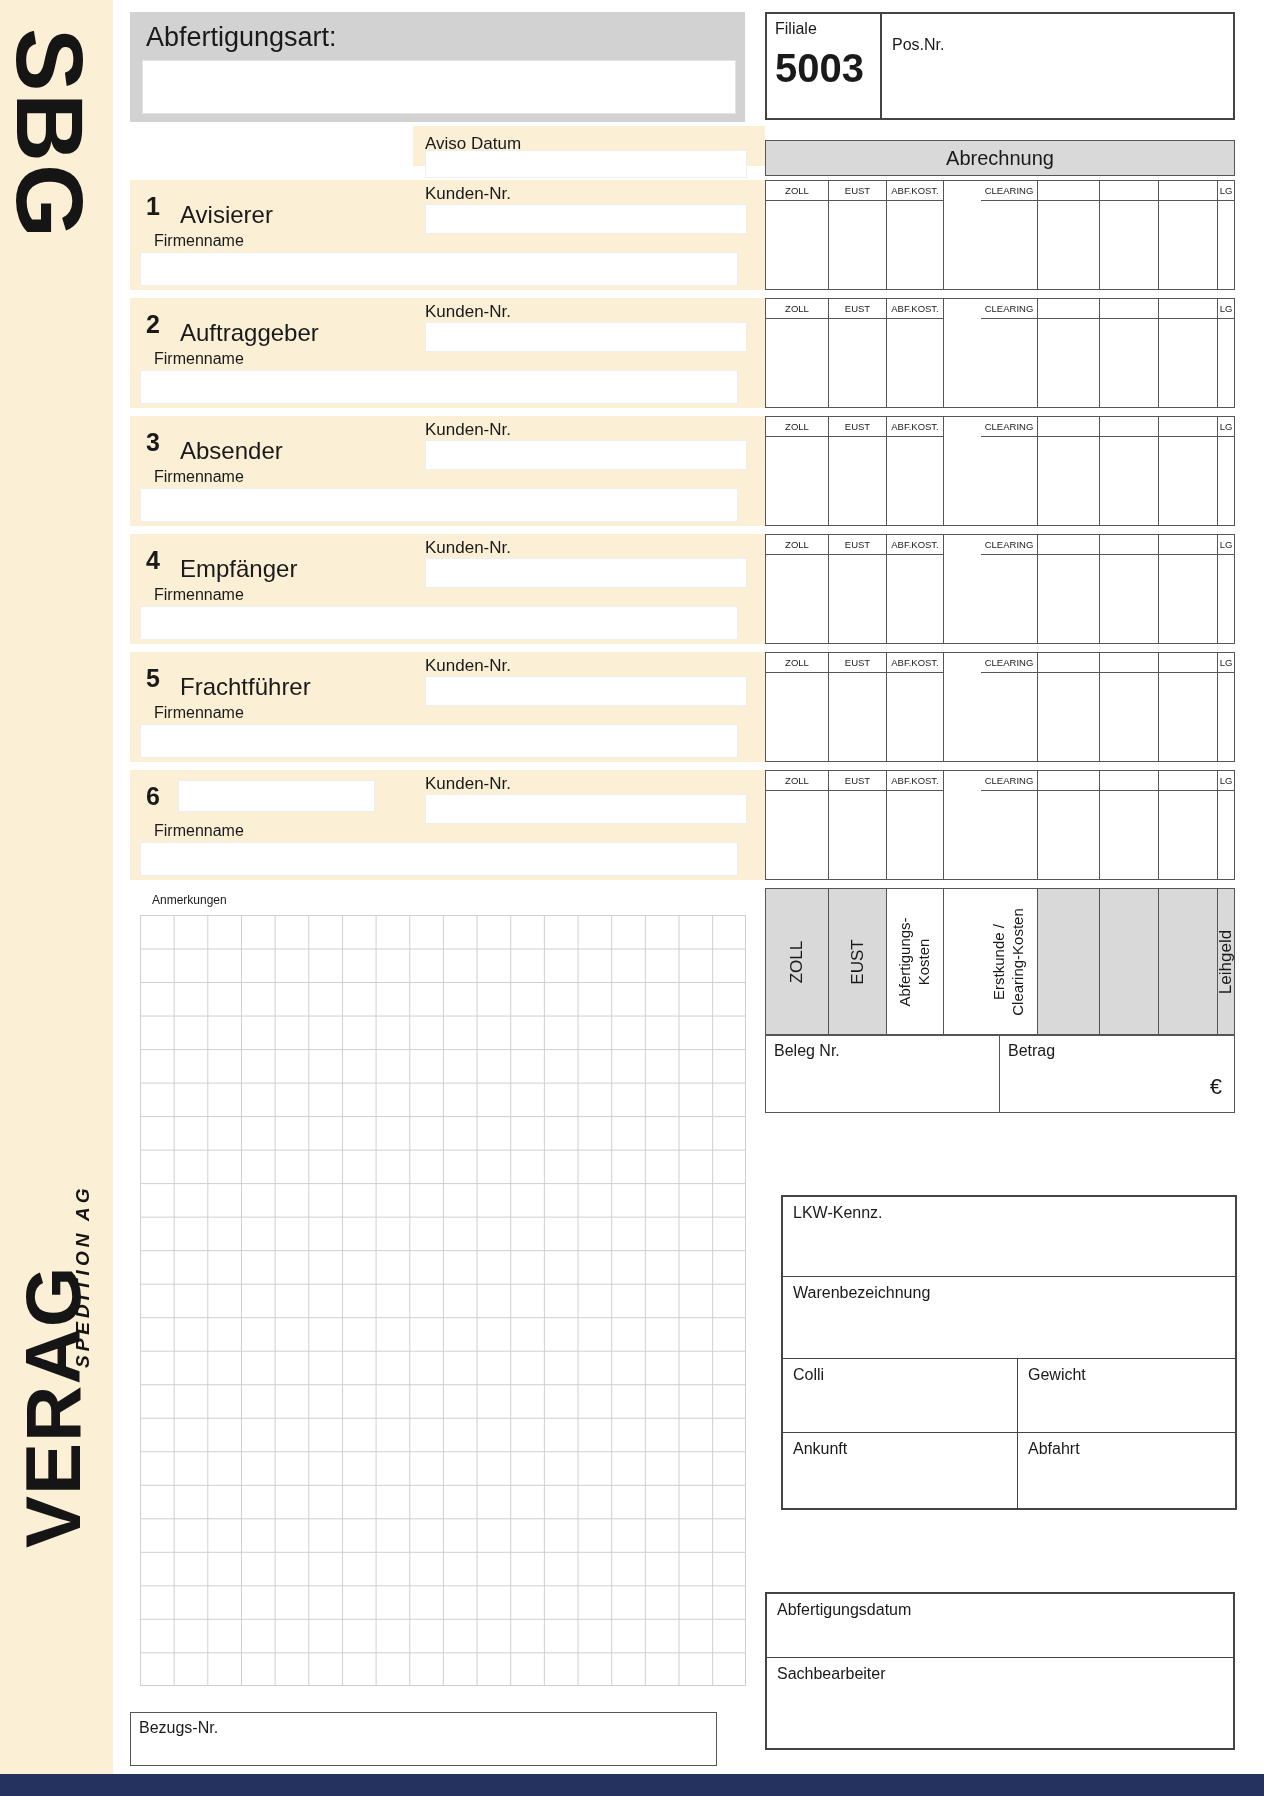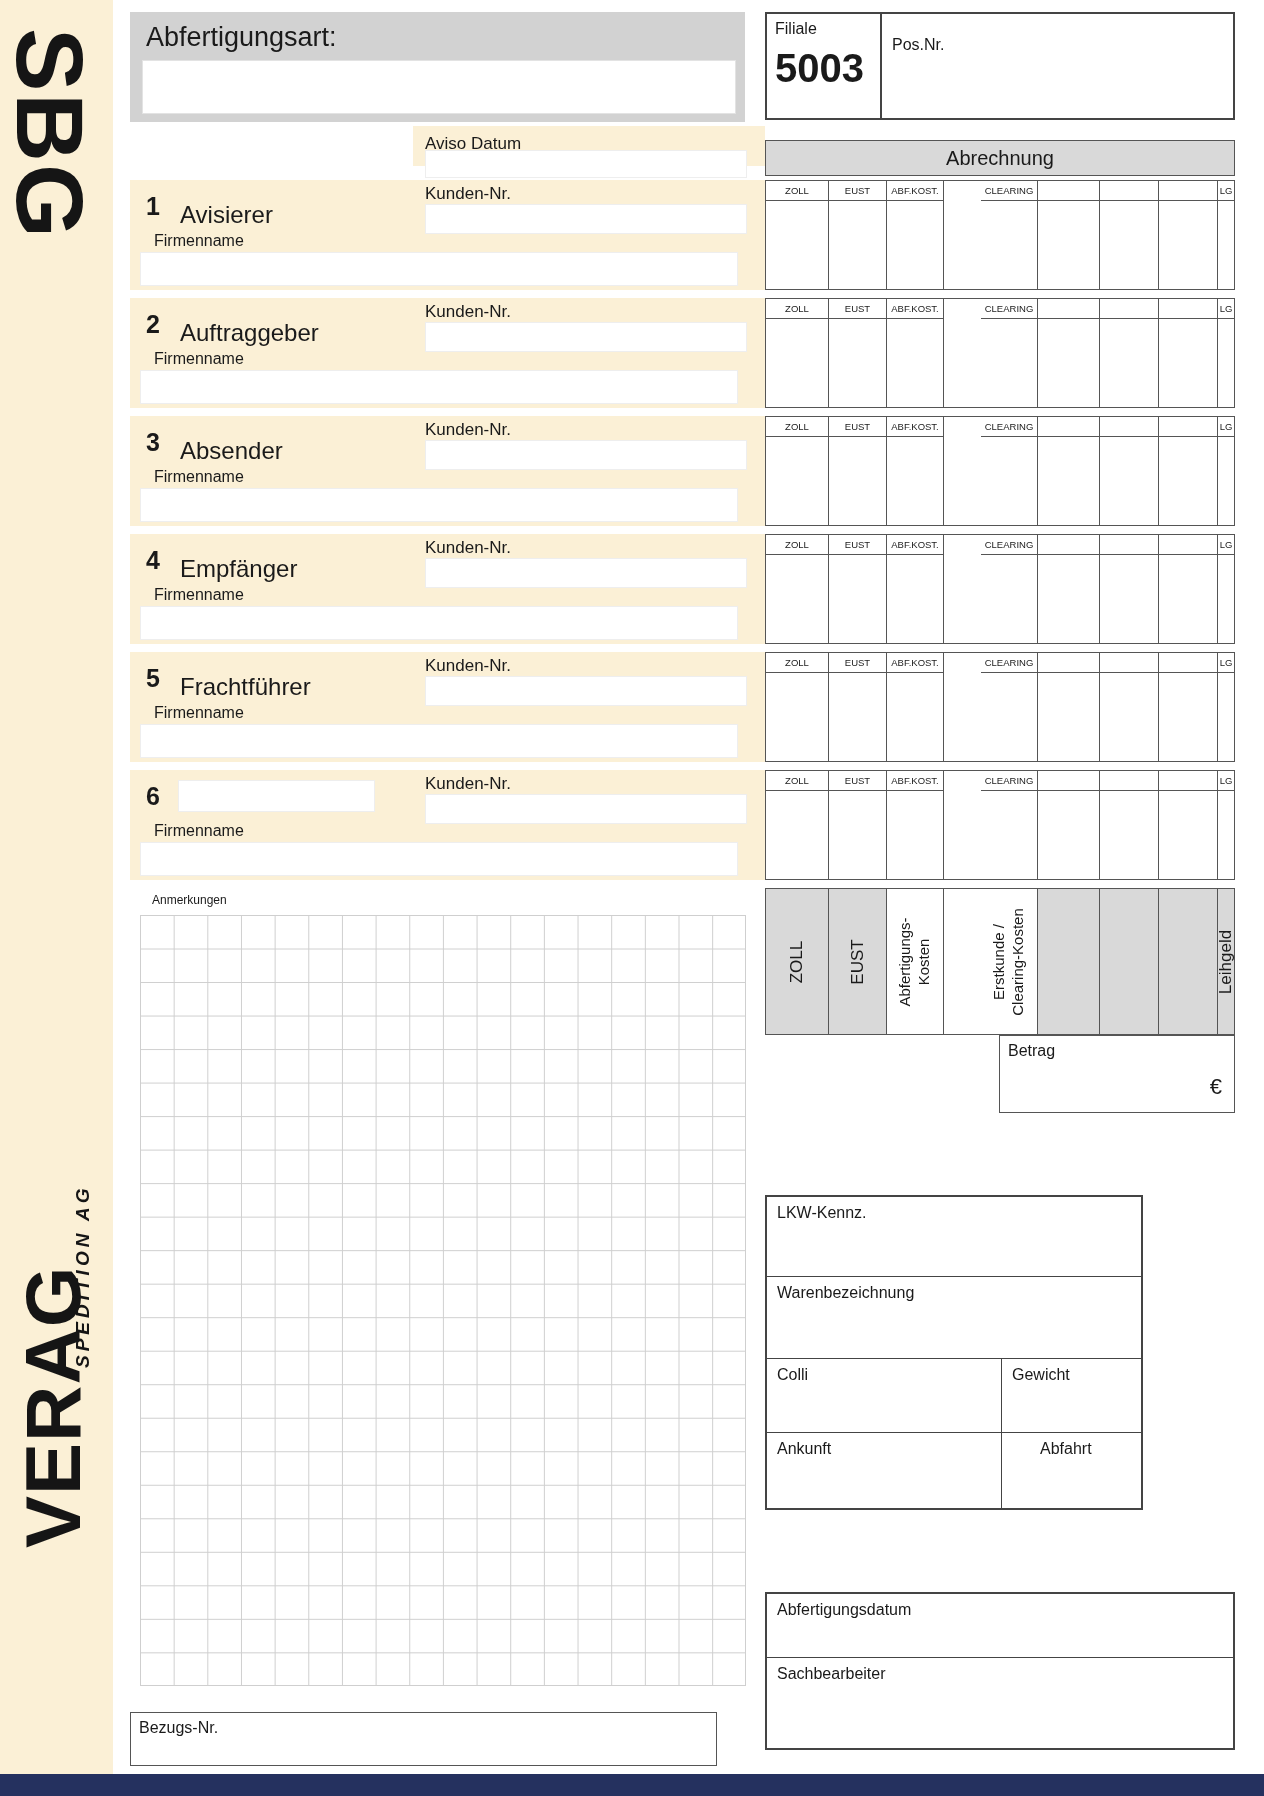--- a/index.html
+++ b/index.html
@@ -67,23 +67,23 @@
   .box-label{position:absolute;left:8px;top:6px;font-size:16px;}
   .euro{position:absolute;right:12px;bottom:12px;font-size:22px;}
   
   .anm-label{left:152px;top:893px;font-size:12px;}
   .anm-grid{left:140px;top:915px;width:606px;height:771px;background-color:#fff;
     background-image:linear-gradient(to right,#cfcfcf 1px,transparent 1px),
                      linear-gradient(to bottom,#cfcfcf 1px,transparent 1px);
     background-size:33.67px 33.52px;
     border-right:1px solid #cfcfcf;border-bottom:1px solid #cfcfcf;box-sizing:border-box;}
   
-  .truck-box{left:765px;top:1195px;width:378px;height:315px;border:2px solid #444;box-sizing:border-box;background:#fff;}
+  .truck-box{left:781px;top:1195px;width:456px;height:315px;border:2px solid #444;box-sizing:border-box;background:#fff;}
   .truck-row{position:relative;border-bottom:1px solid #444;box-sizing:border-box;}
-  .truck-row:last-child{border-bottom:none;gap:28px;}
+  .truck-row:last-child{border-bottom:none;}
   .tr1{height:80px;} .tr2{height:82px;} .tr3{height:74px;display:flex;} .tr4{height:75px;display:flex;}
   .tcell{width:235px;border-right:1px solid #444;box-sizing:border-box;position:relative;}
   .tcell:last-child{border-right:none;flex:1;text-align:center;}
   .tlabel{position:absolute;left:10px;top:7px;font-size:16px;}
   
   .proc-box{left:765px;top:1592px;width:470px;height:158px;border:2px solid #444;box-sizing:border-box;background:#fff;}
   .proc-row1{position:relative;height:64px;border-bottom:1px solid #444;box-sizing:border-box;}
   .proc-row2{position:relative;height:102px;}
   
   .bezugs-box{left:130px;top:1712px;width:587px;height:54px;border:1.5px solid #555;box-sizing:border-box;background:#fff;}
@@ -344,20 +344,23 @@
 Clearing-Kosten</div>
       </div>
     <div class="abfoot-cell c4 gray"></div>
     <div class="abfoot-cell c5 gray"></div>
     <div class="abfoot-cell c6 gray"></div>
     <div class="abfoot-cell c7 gray">
         <div class="rot rot-big">Leihgeld</div>
       </div>
   </div>
 
+  <div class="abs beleg-box">
+    <div class="box-label">Beleg Nr.</div>
+  </div>
   <div class="abs betrag-box">
     <div class="box-label">Betrag</div>
     <div class="euro">€</div>
   </div>
 
   <div class="abs anm-label">Anmerkungen</div>
   <div class="abs anm-grid"></div>
 
   <div class="abs truck-box">
     <div class="truck-row tr1">

